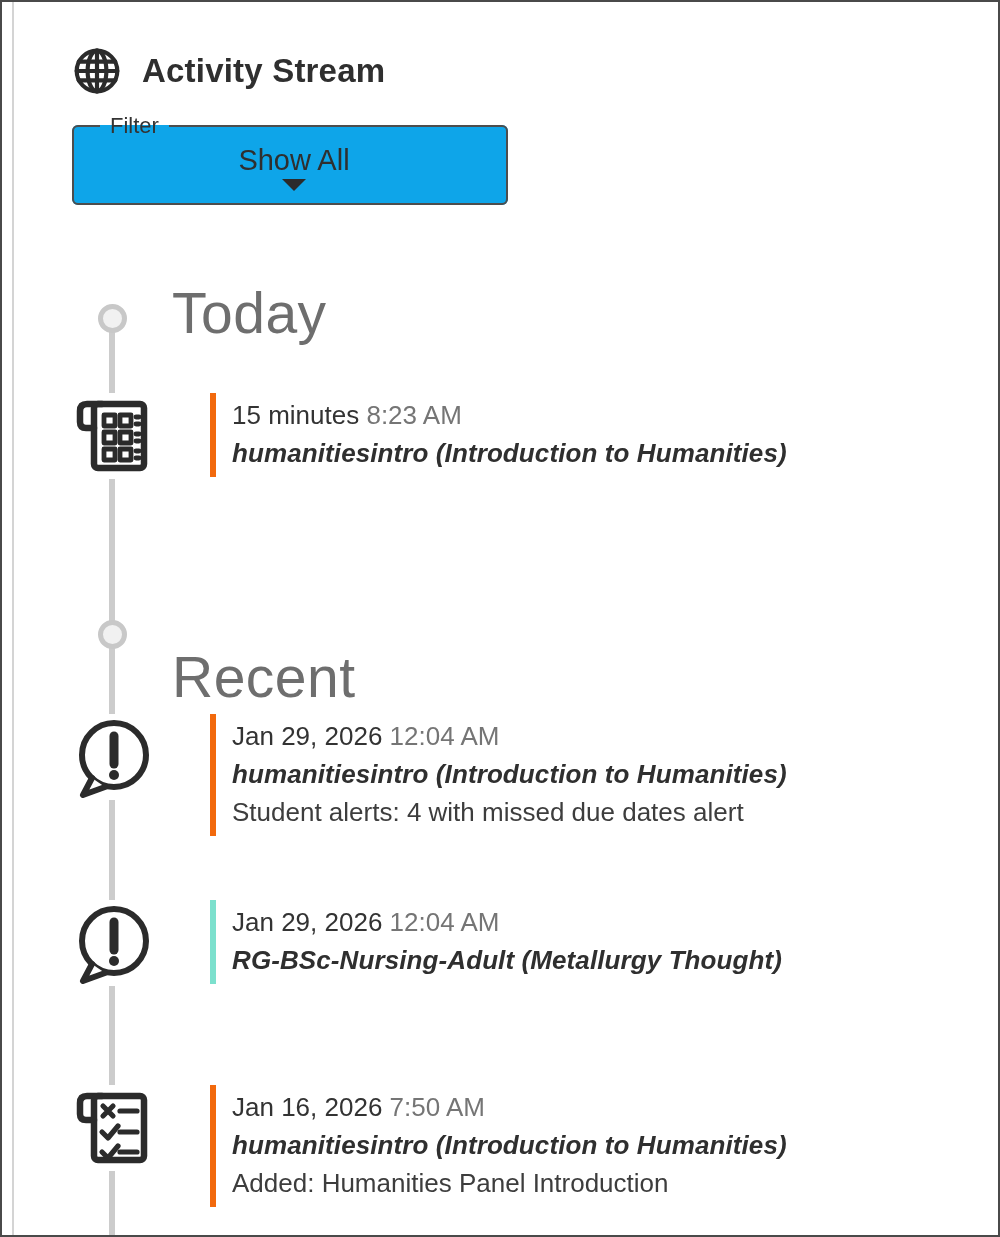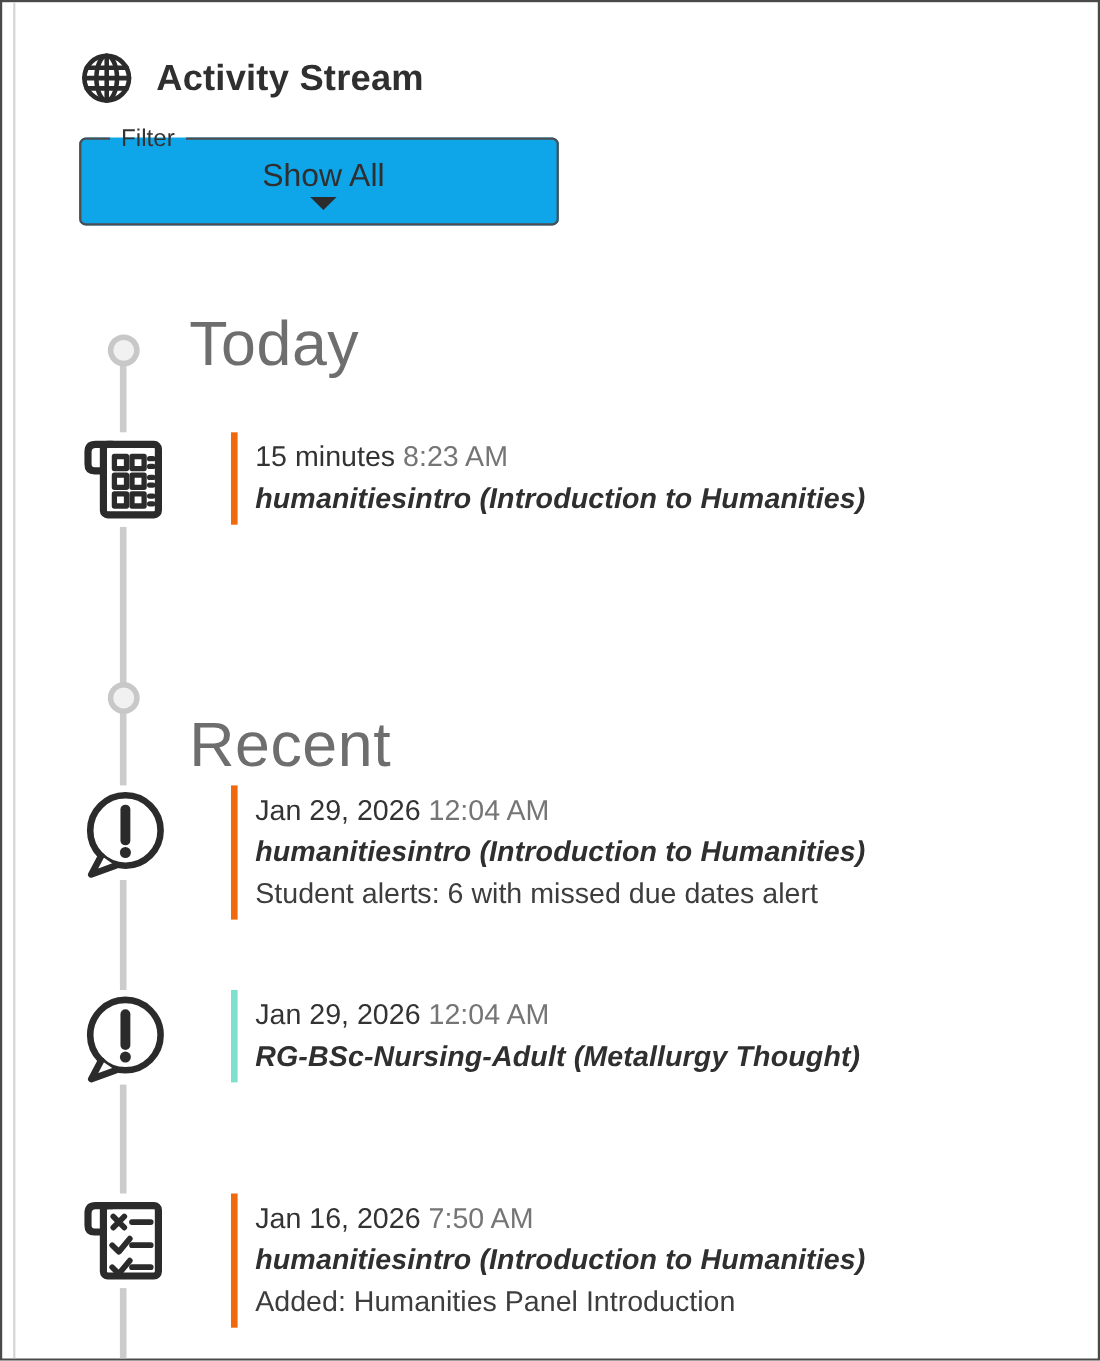--- a/index.html
+++ b/index.html
@@ -186,21 +186,21 @@
         <line x1="42" y1="21" x2="42" y2="49" stroke="#2b2b2b" stroke-width="9" stroke-linecap="round"></line>
         <circle cx="42" cy="60" r="5" fill="#2b2b2b"></circle>
       </svg>
     </div>
     <div class="entry-card" style="border-left-color: rgb(242, 105, 13);">
       <div class="entry-time">
         <span class="date">Jan 29, 2026</span>
         <span class="time">12:04 AM</span>
       </div>
       <div class="entry-course">humanitiesintro (Introduction to Humanities)</div>
-      <div class="entry-desc">Student alerts: 6 with missed due dates alert</div>
+      <div class="entry-desc">Student alerts: 4 with missed due dates alert</div>
     </div>
   </article>
 
   <article class="entry entry-3">
     <div class="entry-icon">
       <svg viewBox="0 0 80 84">
         <g class="ic" stroke-width="6">
           <circle cx="42" cy="40" r="32"></circle>
           <path d="M20 63 L11 80 L33 72" fill="#ffffff"></path>
         </g>

